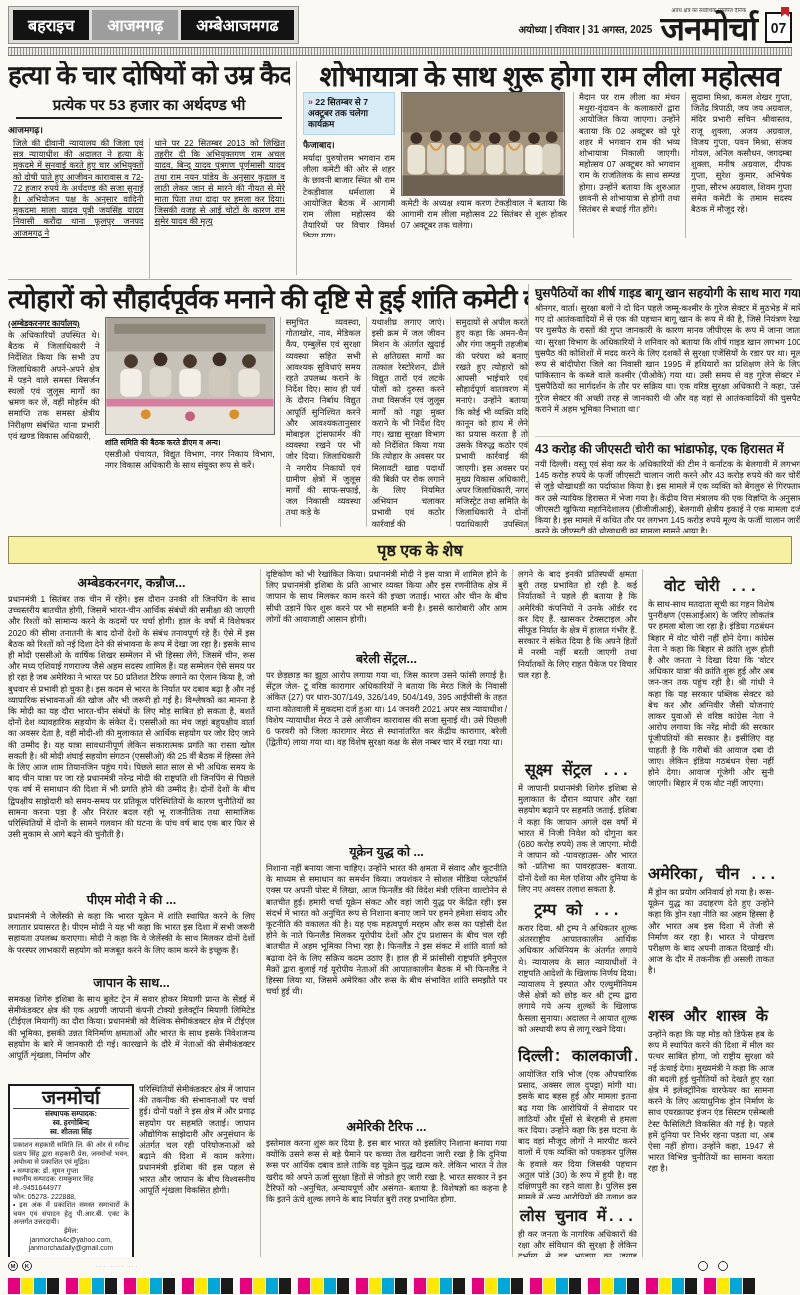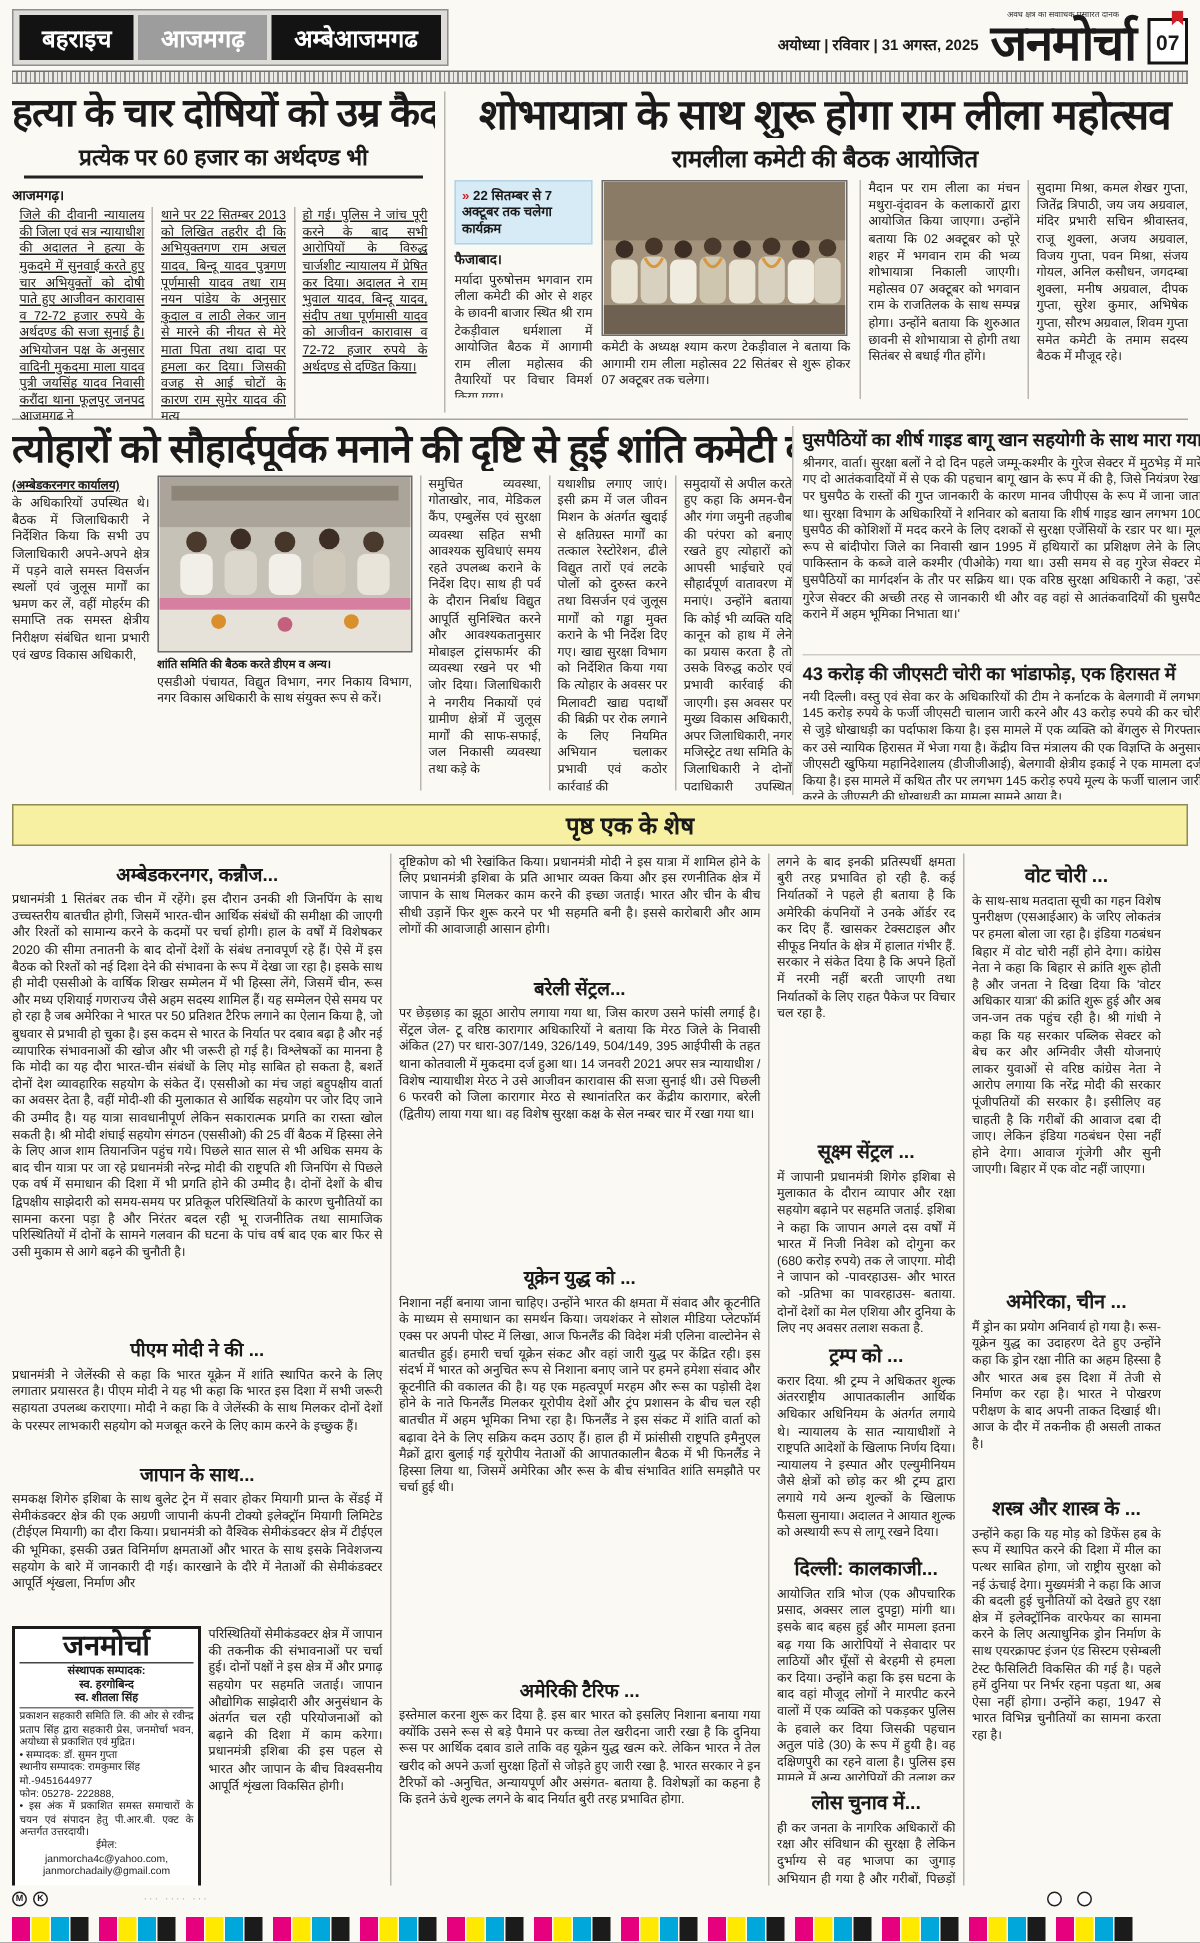--- a/index.html
+++ b/index.html
@@ -70,21 +70,21 @@
   .banner { background:#f7f0a2; border:1px solid #8f8a55; margin:6px 0 5px 0; height:28px;
             display:flex; align-items:center; justify-content:center; font-size:16px; font-weight:900;padding-left:40px; }
   
   .band-jump { display:flex; height:688px; }
   .jc { overflow:hidden; }
   .jc1 { width:252px; padding-right:5px; }
   .jc2 { width:252px; padding:0 5px; }
   .jc3 { width:130px; padding:0 5px; }
   .jc4 { width:132px; padding-left:5px; }
   .jh { font-size:12.5px; font-weight:900; text-align:center; margin:5px 0 3px 0; white-space:nowrap; overflow:hidden; }
-  .jc3 .jh,.jc4 .jh { font-size:13px; }
+  .jc3 .jh,.jc4 .jh { font-size:16px;font-family:Liberation Mono, monospace; }
   .c1bottom { display:flex; margin-top:4px; height:196px; }
   .sidecol { flex:1; padding-left:5px; }
   
   .imprint { width:126px; border:2px solid #1b1b1b; background:#fff; padding:2px 3px; font-size:6.9px; line-height:8.6px; }
   .imprint .logo { font-size:19px; font-weight:900; text-align:center; line-height:20px; border-bottom:1px solid #444; }
   .imprint .cline { text-align:center; font-weight:bold; font-size:7.4px; line-height:9px; }
   .imprint .sep { border-top:1px solid #777; margin:2px 0; }
   .imprint .just { text-align:justify; }
   .imprint .em { text-align:center; }
   
@@ -119,32 +119,30 @@
         <span>07</span>
       </div>
     </div>
   </div>
   <div class="ticker"></div>
 
   <div class="band-top">
 
     <div class="art-murder">
       <div class="h-murder">हत्या के चार दोषियों को उम्र कैद</div>
-      <div class="sub-murder">प्रत्येक पर 60 हजार का अर्थदण्ड भी</div>
+      <div class="sub-murder">प्रत्येक पर 53 हजार का अर्थदण्ड भी</div>
       <div class="dl">आजमगढ़।</div>
       <div class="murder-cols">
         <div class="c bt">जिले की दीवानी न्यायालय की जिला एवं सत्र न्यायाधीश की अदालत ने हत्या के मुकदमे में सुनवाई करते हुए चार अभियुक्तों को दोषी पाते हुए आजीवन कारावास व 72-72 हजार रुपये के अर्थदण्ड की सजा सुनाई है। अभियोजन पक्ष के अनुसार वादिनी मुकदमा माला यादव पुत्री जयसिंह यादव निवासी करौंदा थाना फूलपुर जनपद आजमगढ़ ने</div>
         <div class="c bt vr">थाने पर 22 सितम्बर 2013 को लिखित तहरीर दी कि अभियुक्तगण राम अचल यादव, बिन्दू यादव पुत्रगण पूर्णमासी यादव तथा राम नयन पांडेय के अनुसार कुदाल व लाठी लेकर जान से मारने की नीयत से मेरे माता पिता तथा दादा पर हमला कर दिया। जिसकी वजह से आई चोटों के कारण राम सुमेर यादव की मृत्यु</div>
-        <div class="c bt vr">हो गई। पुलिस ने जांच पूरी करने के बाद सभी आरोपियों के विरुद्ध चार्जशीट न्यायालय में प्रेषित कर दिया। अदालत ने राम भुवाल यादव, बिन्दू यादव, संदीप तथा पूर्णमासी यादव को आजीवन कारावास व 72-72 हजार रुपये के अर्थदण्ड से दण्डित किया।</div>
       </div>
     </div>
 
     <div class="art-ramlila">
       <div class="h-ramlila">शोभायात्रा के साथ शुरू होगा राम लीला महोत्सव</div>
-      <div class="sub-ramlila">रामलीला कमेटी की बैठक आयोजित</div>
       <div class="ram-row">
         <div class="ram-colA">
           <div class="infobox">
             <span class="mark">»</span>
             <span>22 सितम्बर से 7 अक्टूबर तक चलेगा कार्यक्रम</span>
           </div>
           <div class="dl">फैजाबाद।</div>
           <div class="bt" style="height:84px">मर्यादा पुरुषोत्तम भगवान राम लीला कमेटी की ओर से शहर के छावनी बाजार स्थित श्री राम टेकड़ीवाल धर्मशाला में आयोजित बैठक में आगामी राम लीला महोत्सव की तैयारियों पर विचार विमर्श किया गया।</div>
         </div>
         <div class="ram-photo-wrap">

